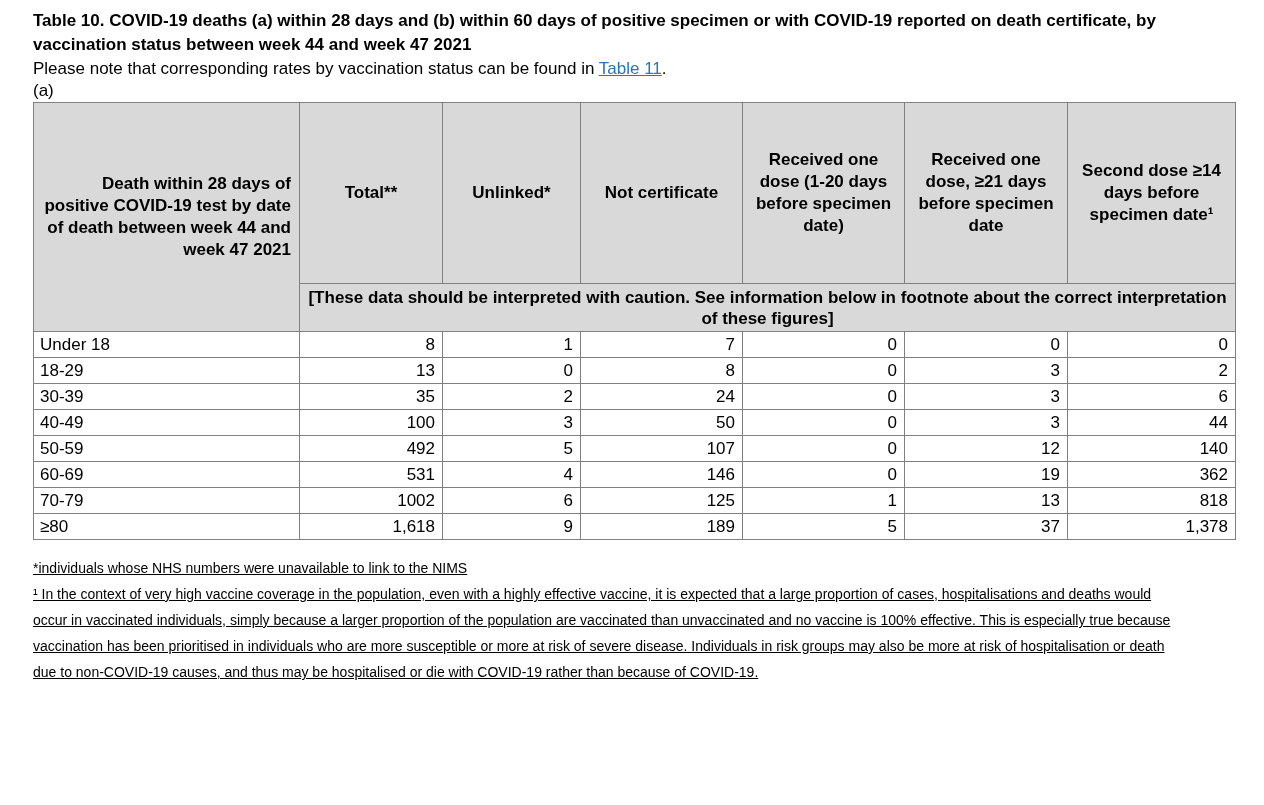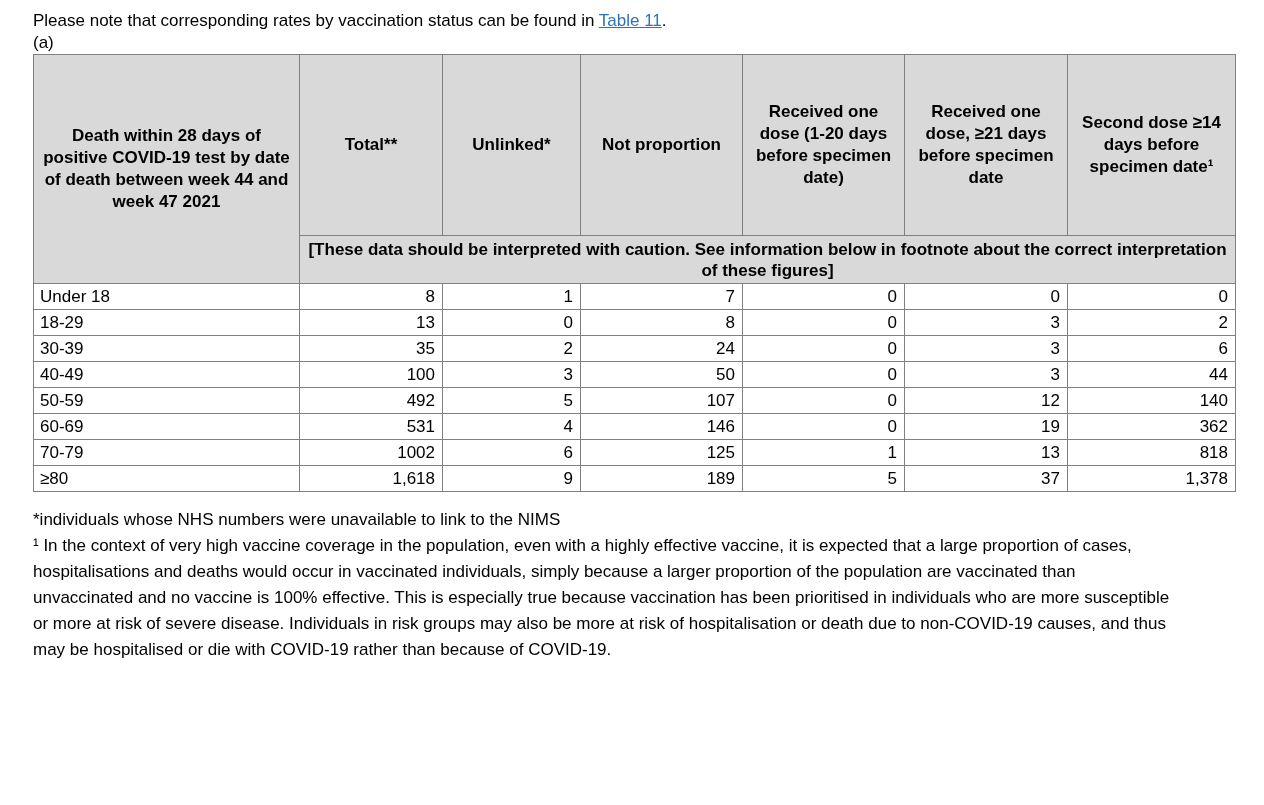--- a/index.html
+++ b/index.html
@@ -45,21 +45,21 @@
     border: 1px solid #404040;
   }
   table.data-table th,
   table.data-table td {
     border: 1px solid #808080;
     font-size: 17px;
     overflow: hidden;
   }
   th.row-header-cell {
     background: #d9d9d9;
-    text-align: center;
+    text-align: right;
     vertical-align: middle;
     padding: 4px 8px;
     font-weight: bold;
     line-height: 22px;
   }
   th.col-header-cell {
     background: #d9d9d9;
     text-align: center;
     vertical-align: middle;
     padding: 4px 6px;
@@ -87,51 +87,53 @@
     text-align: left;
     padding: 1px 6px 1px 6px;
   }
   td.num-cell {
     text-align: right;
     padding: 1px 7px 1px 2px;
   }
   .footnotes {
     margin-top: 15px;
     width: 1145px;
-    font-size: 17px;
+    font-size: 14px;
     line-height: 26px;
+    text-decoration: underline;
   }
   .footnotes p { margin: 0; }
 </style>
 </head>
 <body>
 
 <div class="doc">
 
+  <div class="title">Table 10. COVID-19 deaths (a) within 28 days and (b) within 60 days of positive specimen or with COVID-19 reported on death certificate, by vaccination status between week 44 and week 47 2021</div>
 
   <div class="note-line"><span>Please note that corresponding rates by vaccination status can be found in </span><a href="#">Table 11</a><span>.</span></div>
 
   <div class="section-label">(a)</div>
 
   <table class="data-table">
     <colgroup>
       <col style="width:266px">
       <col style="width:143px">
       <col style="width:138px">
       <col style="width:162px">
       <col style="width:162px">
       <col style="width:163px">
       <col style="width:168px">
     </colgroup>
     <thead>
       <tr>
         <th class="row-header-cell" rowspan="2">Death within 28 days of positive COVID-19 test by date of death between week 44 and week 47 2021</th>
         <th class="col-header-cell">Total**</th>
         <th class="col-header-cell">Unlinked*</th>
-        <th class="col-header-cell">Not proportion</th>
+        <th class="col-header-cell">Not certificate</th>
         <th class="col-header-cell">Received one dose (1-20 days before specimen date)</th>
         <th class="col-header-cell">Received one dose, ≥21 days before specimen date</th>
         <th class="col-header-cell">Second dose ≥14 days before specimen date¹</th>
       </tr>
       <tr>
         <td class="caution-cell" colspan="6">[These data should be interpreted with caution. See information below in footnote about the correct interpretation of these figures]</td>
       </tr>
     </thead>
     <tbody>
       <tr>

